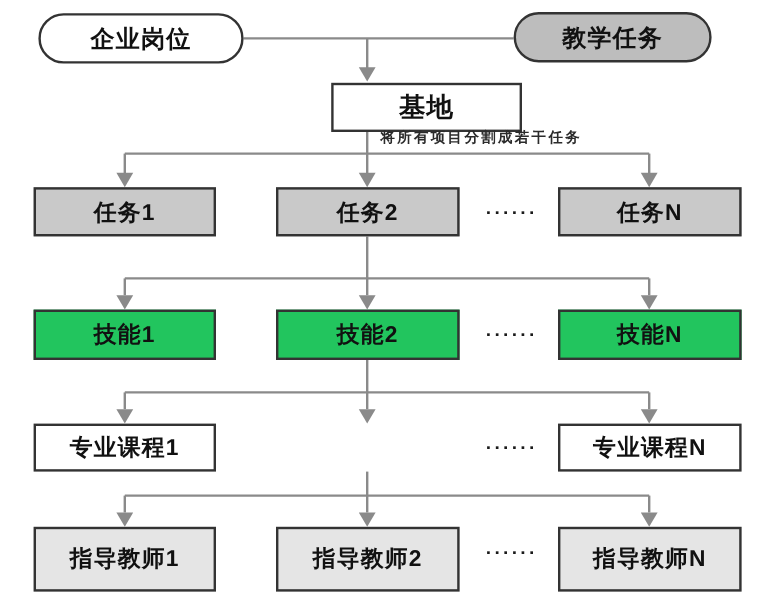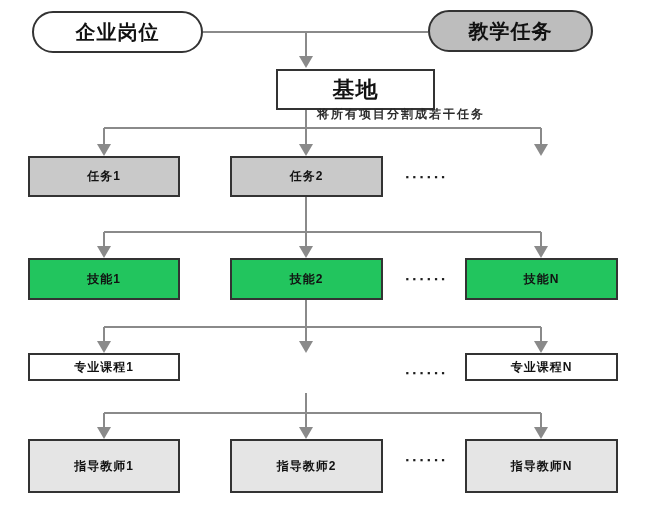--- a/index.html
+++ b/index.html
@@ -24,21 +24,21 @@
   .node {
     position: absolute;
     box-sizing: border-box;
     display: flex;
     align-items: center;
     justify-content: center;
     background: #ffffff;
     border: 2px solid #333333;
     color: #111111;
     font-weight: bold;
-    font-size: 12px;
+    font-size: 19px;
     letter-spacing: 1px;
     z-index: 2;
     white-space: nowrap;
   }
   .pill {
     border-radius: 22px;
     font-size: 20px;
     border-width: 2px;
   }
   .pill-enterprise { left: 32px;  top: 11px; width: 171px; height: 42px; background: #ffffff; }
@@ -59,21 +59,21 @@
   }
 
   
   .c1 { left: 28px;  width: 152px; }
   .c2 { left: 230px; width: 153px; }
   .c3 { left: 465px; width: 153px; }
 
   
   .r-tasks    { top: 156px; height: 41px; background: #c9c9c9; border-width: 2px; }
   .r-skills   { top: 258px; height: 42px; background: #22c55e; }
-  .r-courses  { top: 353px; height: 28px; background: #ffffff; }
+  .r-courses  { top: 353px; height: 40px; background: #ffffff; }
   .r-teachers { top: 439px; height: 54px; background: #e5e5e5; }
 
   .dots {
     position: absolute;
     left: 388px;
     width: 74px;
     display: flex;
     align-items: center;
     justify-content: center;
     z-index: 2;
@@ -142,20 +142,21 @@
 
   <div class="node pill pill-enterprise">企业岗位</div>
   <div class="node pill pill-teaching">教学任务</div>
 
   <div class="node box-base">基地</div>
   <div class="annotation">将所有项目分割成若干任务</div>
 
   <div class="node r-tasks c1">任务1</div>
   <div class="node r-tasks c2">任务2</div>
   <div class="dots d-tasks">▪▪▪▪▪▪</div>
+  <div class="node r-tasks c3">任务N</div>
 
   <div class="node r-skills c1">技能1</div>
   <div class="node r-skills c2">技能2</div>
   <div class="dots d-skills">▪▪▪▪▪▪</div>
   <div class="node r-skills c3">技能N</div>
 
   <div class="node r-courses c1">专业课程1</div>
   <div class="dots d-courses">▪▪▪▪▪▪</div>
   <div class="node r-courses c3">专业课程N</div>
 

